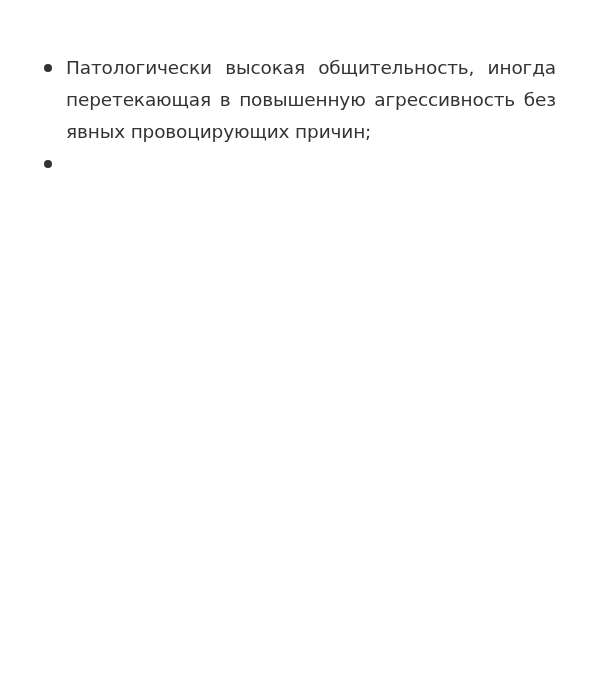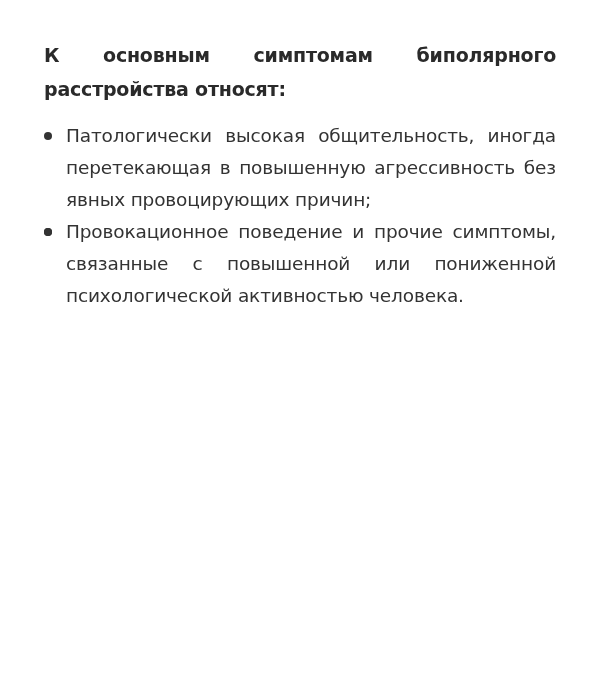--- a/index.html
+++ b/index.html
@@ -49,28 +49,23 @@
       width: 8px;
       height: 8px;
       border-radius: 50%;
       background: #333333;
     }
   </style>
 </head>
 <body>
 
 <div class="page">
-  <p class="lead">К основным симптомам биполярного расстройства относят:</p>
 
   <ul class="symptoms">
     <li>
       <span class="bullet"></span>
       <span>Патологически высокая общительность, иногда перетекающая в повышенную агрессивность без явных провоцирующих причин;</span>
     </li>
     <li>
       <span class="bullet"></span>
     </li>
-    <li>
-      <span class="bullet"></span>
-      <span>Провокационное поведение и прочие симптомы, связанные с повышенной или пониженной психологической активностью человека.</span>
-    </li>
   </ul>
 </div>
 
 </body></html>

